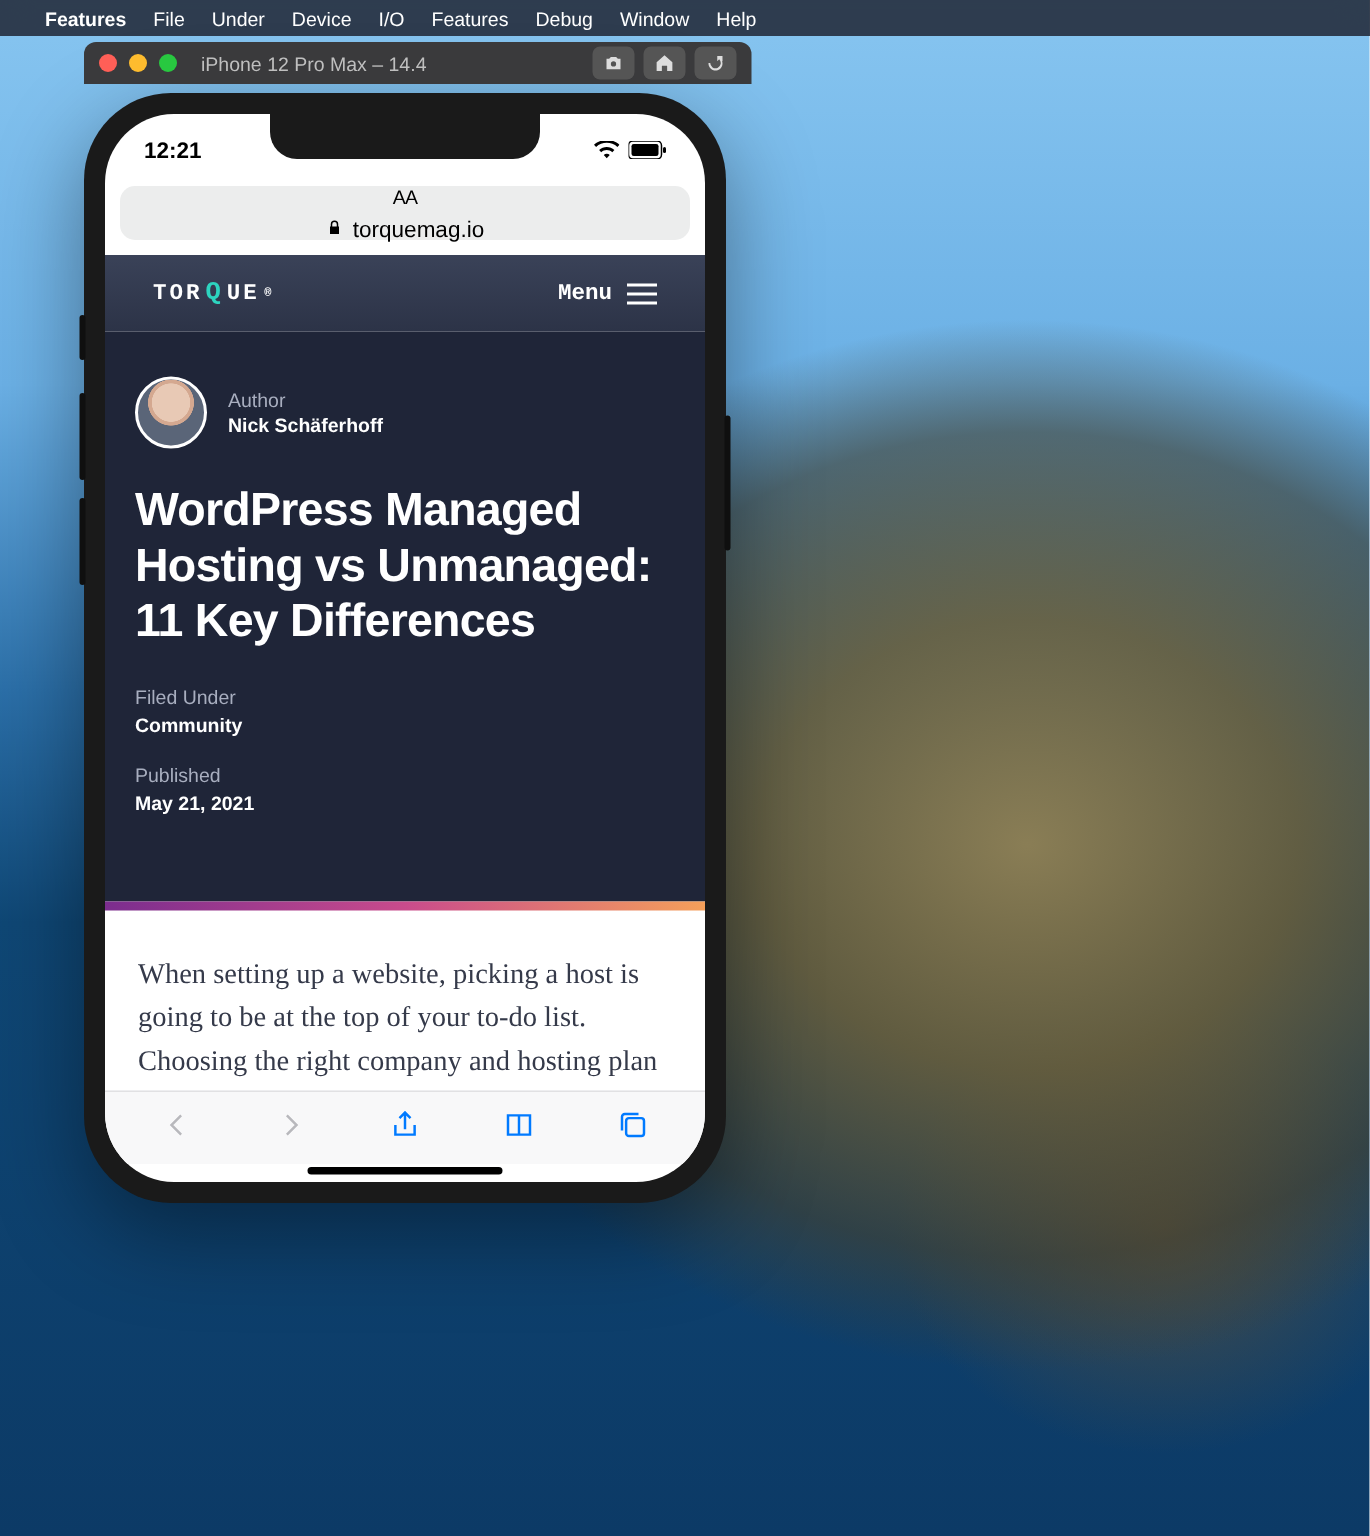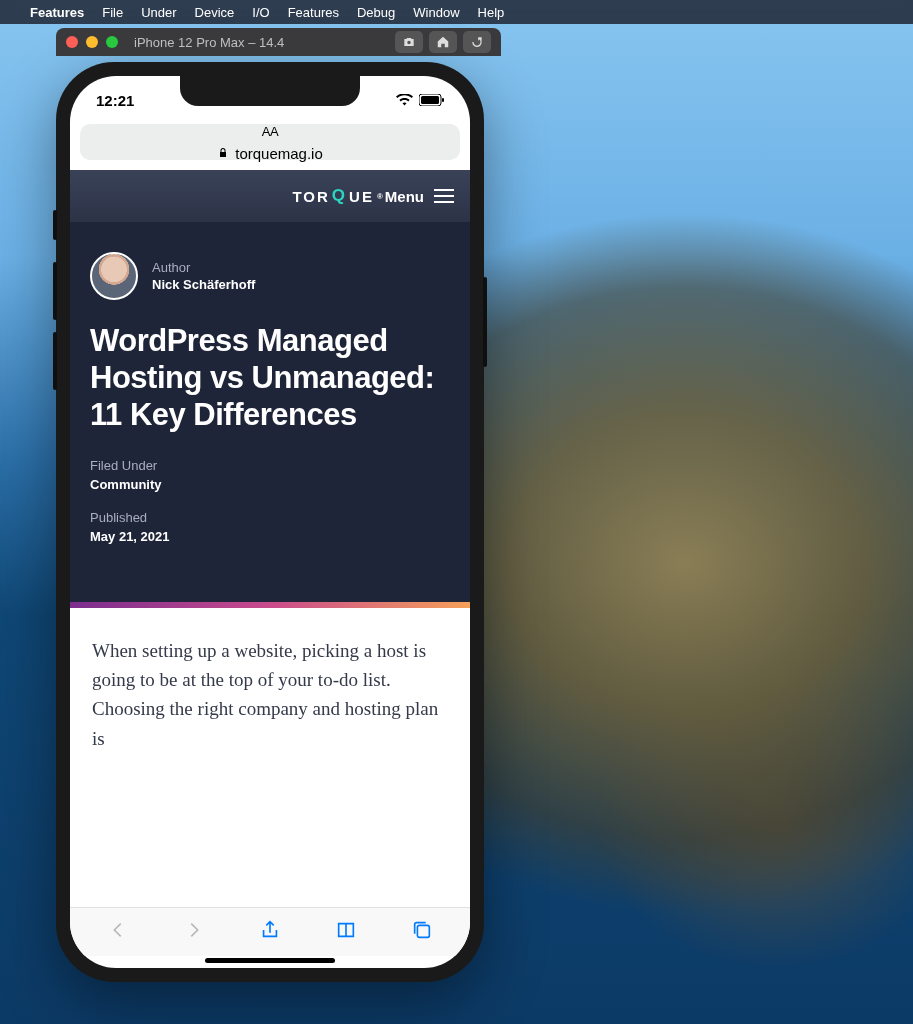--- a/index.html
+++ b/index.html
@@ -18,41 +18,41 @@
   .traffic{display:flex;gap:8px;align-items:center;}
   .tl{width:12px;height:12px;border-radius:50%;}
   .tl.red{background:#ff5f57;}
   .tl.yellow{background:#febc2e;}
   .tl.green{background:#28c840;}
   .sim-title{color:#bfbfbf;font-size:13px;margin-left:8px;flex:1;}
   .sim-btns{display:flex;gap:6px;}
   .sim-btn{width:28px;height:22px;background:#555;border-radius:5px;display:flex;align-items:center;justify-content:center;color:#ddd;}
   .sim-btn svg{width:14px;height:14px;fill:#ddd;}
 
-  .phone{position:absolute;left:56px;top:62px;width:428px;height:920px;background:#1a1a1a;border-radius:58px;padding:14px;box-sizing:border-box;z-index:15;box-shadow:0 20px 60px rgba(0,0,0,.4);}
+  .phone{position:absolute;left:56px;top:62px;width:428px;height:740px;background:#1a1a1a;border-radius:58px;padding:14px;box-sizing:border-box;z-index:15;box-shadow:0 20px 60px rgba(0,0,0,.4);}
   .phone-btn{position:absolute;background:#0f0f0f;border-radius:3px;}
   .phone-btn.silence{left:-3px;top:148px;width:4px;height:30px;}
   .phone-btn.volup{left:-3px;top:200px;width:4px;height:58px;}
   .phone-btn.voldn{left:-3px;top:270px;width:4px;height:58px;}
   .phone-btn.power{right:-3px;top:215px;width:4px;height:90px;}
   .screen{width:100%;height:100%;background:#fff;border-radius:46px;overflow:hidden;position:relative;}
   .notch{position:absolute;top:0;left:50%;transform:translateX(-50%);width:180px;height:30px;background:#1a1a1a;border-radius:0 0 18px 18px;z-index:30;}
 
   .statusbar{position:relative;height:48px;display:flex;align-items:center;justify-content:space-between;padding:0 26px;font-weight:600;font-size:15px;color:#000;}
   .status-right{display:flex;align-items:center;gap:6px;}
   .status-right svg{display:block;}
 
   .safari-urlbar{margin:0 10px 8px;height:36px;background:#eceded;border-radius:10px;display:flex;align-items:center;padding:0 10px;gap:6px;flex-direction:column;}
   .aa{font-size:13px;font-weight:500;color:#000;letter-spacing:-.5px;}
   .urlcenter{flex:1;display:flex;align-items:center;justify-content:center;gap:6px;color:#000;font-size:15px;}
   .urlcenter svg{width:12px;height:12px;}
   .reload svg{width:18px;height:18px;}
 
   .webpage{position:absolute;top:94px;left:0;right:0;bottom:48px;overflow:hidden;}
-  .site-header{display:flex;align-items:center;justify-content:flex-end;padding:16px 16px;background:linear-gradient(180deg,#3a4258 0%,#2c3347 100%);}
+  .site-header{display:flex;align-items:center;justify-content:space-between;padding:16px 32px;background:linear-gradient(180deg,#3a4258 0%,#2c3347 100%);font-family:Liberation Mono, monospace;}
   .logo{display:flex;align-items:center;gap:2px;color:#fff;font-weight:600;letter-spacing:2px;font-size:15px;}
   .logo .q{color:#2dd4bf;font-size:17px;}
   .logo .tm{font-size:8px;vertical-align:top;margin-left:1px;}
   .menu{display:flex;align-items:center;gap:10px;color:#fff;font-weight:600;font-size:15px;}
   .burger{display:flex;flex-direction:column;gap:4px;}
   .burger span{width:20px;height:2px;background:#fff;}
 
   .hero{background:#1f2538;color:#fff;padding:30px 20px 40px;}
   .author-row{display:flex;align-items:center;gap:14px;margin-bottom:22px;}
   .avatar{width:44px;height:44px;border-radius:50%;background:radial-gradient(circle at 50% 35%,#e8c9b5 0 35%,#d4a890 36% 42%,#5a6578 43% 100%);border:2px solid #fff;}

